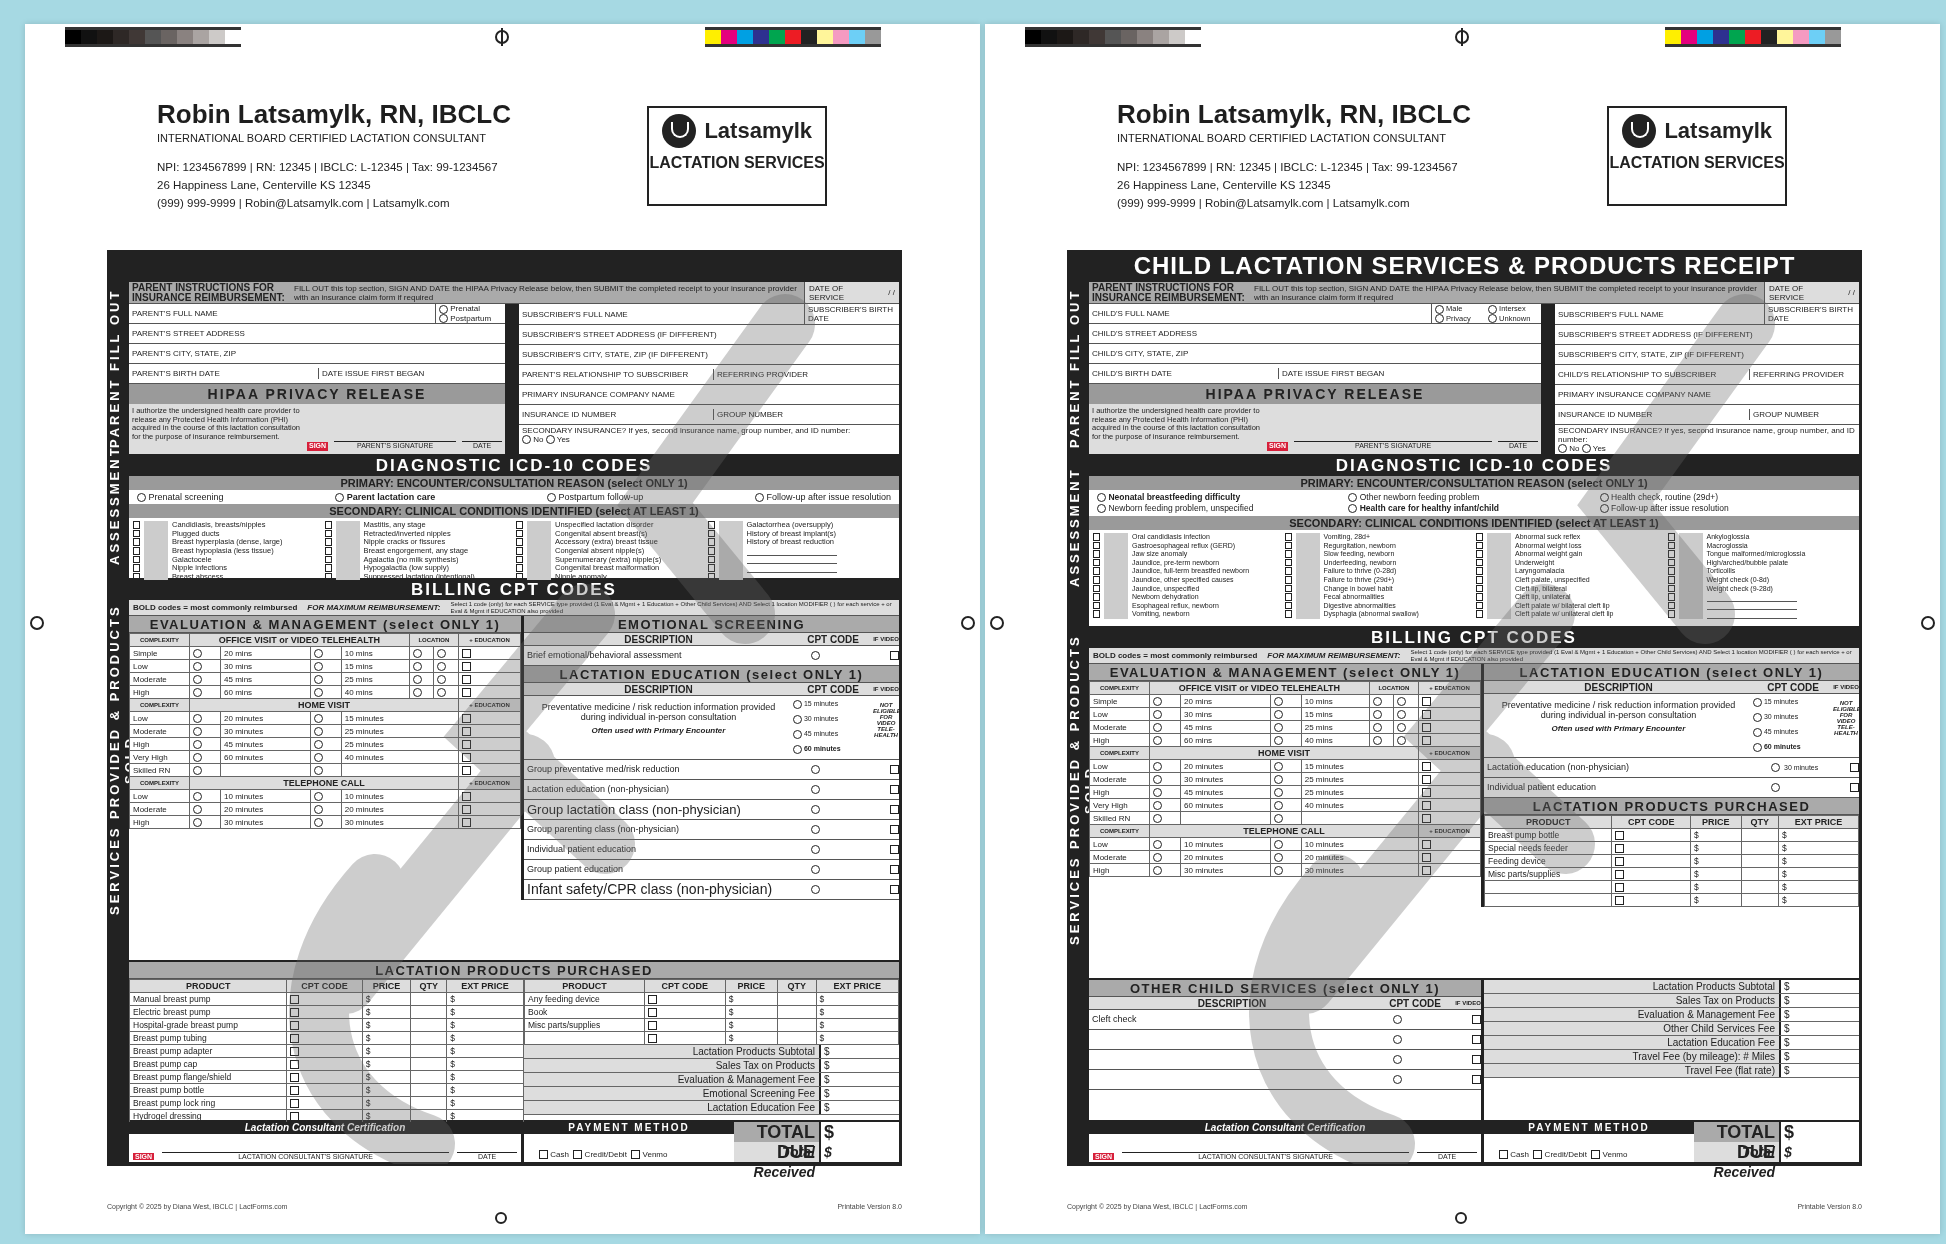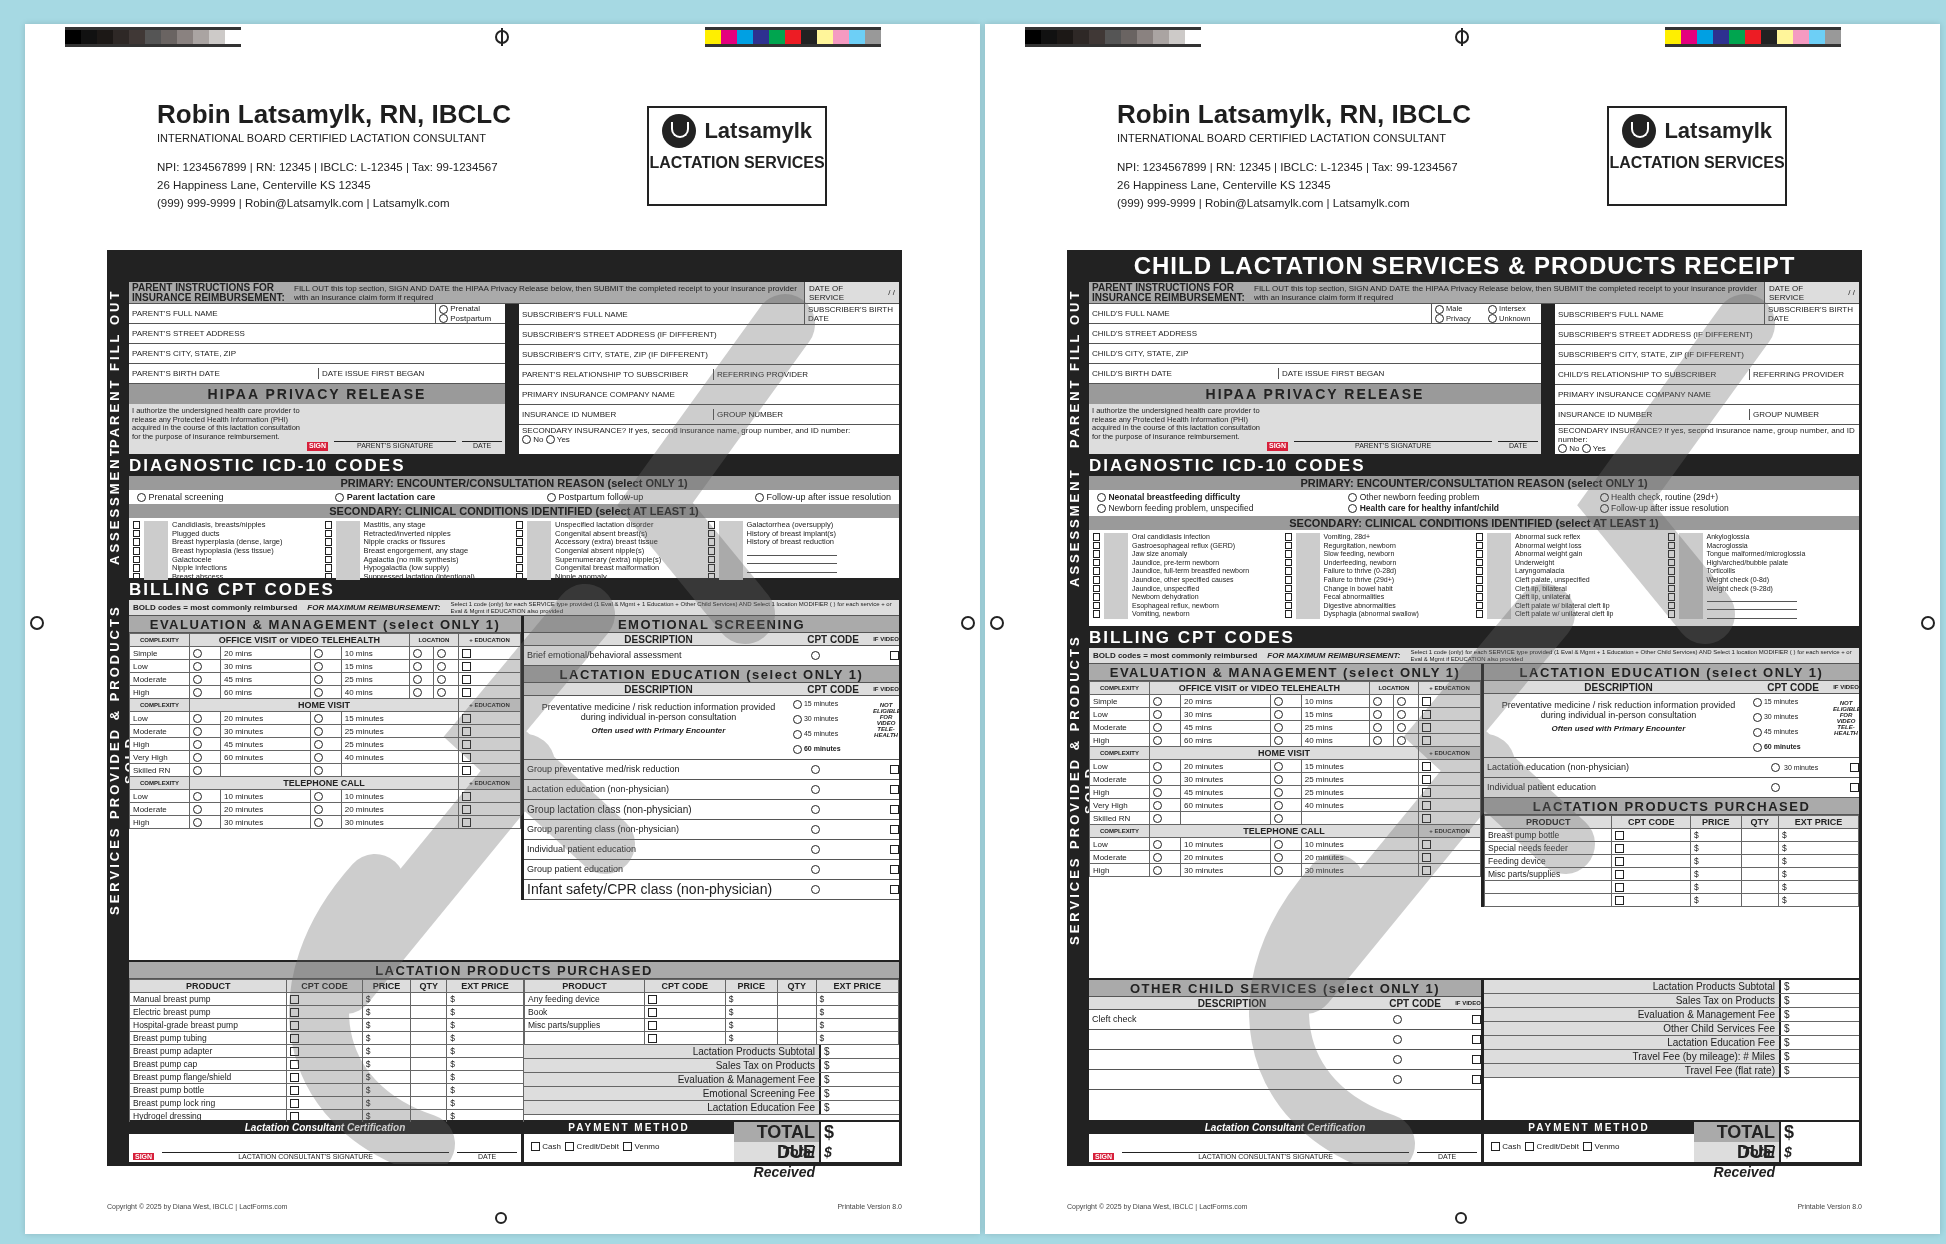--- a/index.html
+++ b/index.html
@@ -20,21 +20,21 @@
 .logo{position:absolute;top:82px;left:622px;width:180px;height:100px;border:2px solid #222;text-align:center;padding-top:6px}
 .logo-circle{display:inline-block;width:34px;height:34px;border-radius:50%;background:#222;vertical-align:middle;margin-right:4px;position:relative}
 .logo-circle::after{content:"";position:absolute;left:9px;top:8px;width:14px;height:14px;border:2px solid #fff;border-top:none;border-radius:0 0 10px 10px}
 .logo-brand{font-size:22px;font-weight:bold;vertical-align:middle}
 .logo-sub{font-size:16px;font-weight:bold;margin-top:6px}
 .form{position:absolute;top:226px;left:82px;width:795px;height:916px;background:#222;padding:2px}
 .title{height:28px;color:#fff;font-size:24px;font-weight:bold;letter-spacing:1px;text-align:center;line-height:28px}
 .side{position:absolute;left:0;width:20px;color:#fff;font-weight:bold;font-size:13px;letter-spacing:3px;writing-mode:vertical-rl;transform:rotate(180deg);text-align:center}
 .inner{position:absolute;left:22px;right:3px;background:#fff}
 .band{background:#9a9a9a;color:#222;font-weight:bold;text-align:center;font-size:11px;height:14px;line-height:14px}
-.band-dark{background:#222;color:#fff;font-weight:bold;font-size:17px;letter-spacing:2px;height:20px;line-height:20px}
+.band-dark{background:#222;color:#fff;font-weight:bold;text-align:center;font-size:17px;letter-spacing:2px;height:20px;line-height:20px}
 .row{display:flex;border-bottom:1px solid #555;font-size:8px;line-height:9px;min-height:20px;align-items:center}
 .lbl{padding:1px 3px;text-transform:uppercase}
 .hipaa{background:#9a9a9a;font-weight:bold;font-size:14px;letter-spacing:2px;text-align:center;height:20px;line-height:20px}
 .icd-cols{display:grid;grid-template-columns:repeat(4,1fr);font-size:7.5px;line-height:8.6px;padding:3px 4px;gap:4px}
 .icd-col{display:flex;gap:4px}
 .boxes{display:flex;flex-direction:column;gap:1px}
 .boxes i{display:block;width:7px;height:7.6px;border:1px solid #222}
 .gray-strip{width:24px;background:#ccc}
 .primary-row{display:flex;justify-content:space-between;font-size:9px;padding:2px 8px;align-items:center}
 .radio{display:inline-block;width:9px;height:9px;border:1.5px solid #222;border-radius:50%;vertical-align:middle}
@@ -43,21 +43,21 @@
 .sec-hd{background:#aaa;font-weight:bold;font-size:13px;letter-spacing:1.5px;text-align:center;height:17px;line-height:17px;border-bottom:1px solid #555}
 .sub-hd{background:#ddd;font-weight:bold;font-size:10px;text-align:center;height:13px;line-height:13px;border-bottom:1px solid #555}
 .tbl{width:100%;border-collapse:collapse;font-size:8.5px}
 .tbl td,.tbl th{border:1px solid #666;height:13px;padding:0 3px}
 .tbl th{background:#ddd;font-size:9px}
 .em-row td{font-size:8px}
 .fees{font-size:10px}
 .fee-row{display:flex;border-bottom:1px solid #666;height:14px;align-items:center}
 .fee-lbl{flex:1;text-align:right;padding-right:4px;background:#ddd;height:100%;line-height:14px}
 .fee-val{width:80px;border-left:2px solid #222;padding-left:3px;height:100%;line-height:14px;background:#fff}
-.pay{font-size:8px;padding:7px;line-height:12px}
+.pay{font-size:8px;padding:15px;line-height:12px}
 .foot{position:absolute;bottom:24px;left:82px;right:78px;font-size:7px;display:flex;justify-content:space-between;color:#444}
 .watermark{position:absolute;pointer-events:none;opacity:.32}
 </style>
 </head>
 <body>
 
 <div class="page pg-left">
   <div class="swatches sw-gray">
     <span style="background:#000"></span>
       <span style="background:#111"></span>
@@ -446,21 +446,21 @@
               <span class="radio"></span>
               <span style="width:70px"></span>
               <span class="chk"></span>
             </div>
           <div class="row" style="font-size:9px">
               <span style="flex:1;padding-left:3px">Lactation education (non-physician)</span>
               <span class="radio"></span>
               <span style="width:70px"></span>
               <span class="chk"></span>
             </div>
-          <div class="row" style="font-size:10px">
+          <div class="row" style="font-size:13px">
               <span style="flex:1;padding-left:3px">Group lactation class (non-physician)</span>
               <span class="radio"></span>
               <span style="width:70px"></span>
               <span class="chk"></span>
             </div>
           <div class="row" style="font-size:9px">
               <span style="flex:1;padding-left:3px">Group parenting class (non-physician)</span>
               <span class="radio"></span>
               <span style="width:70px"></span>
               <span class="chk"></span>

